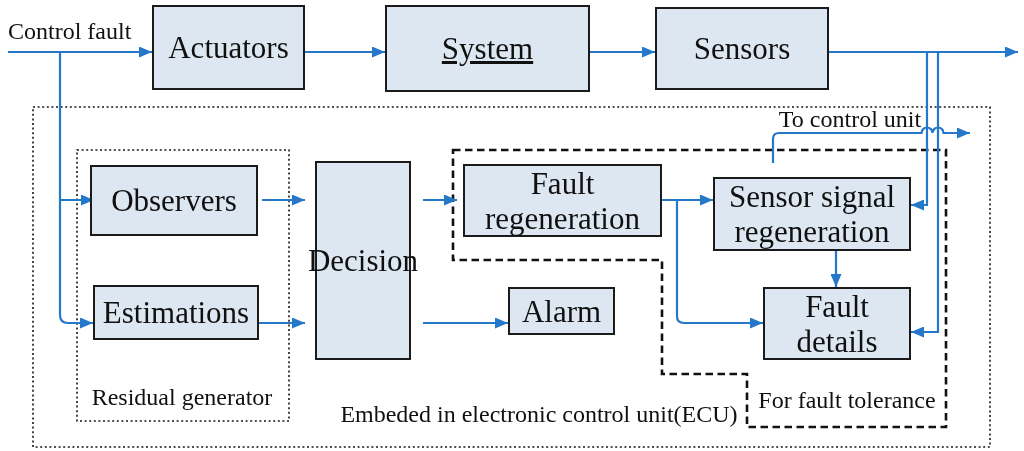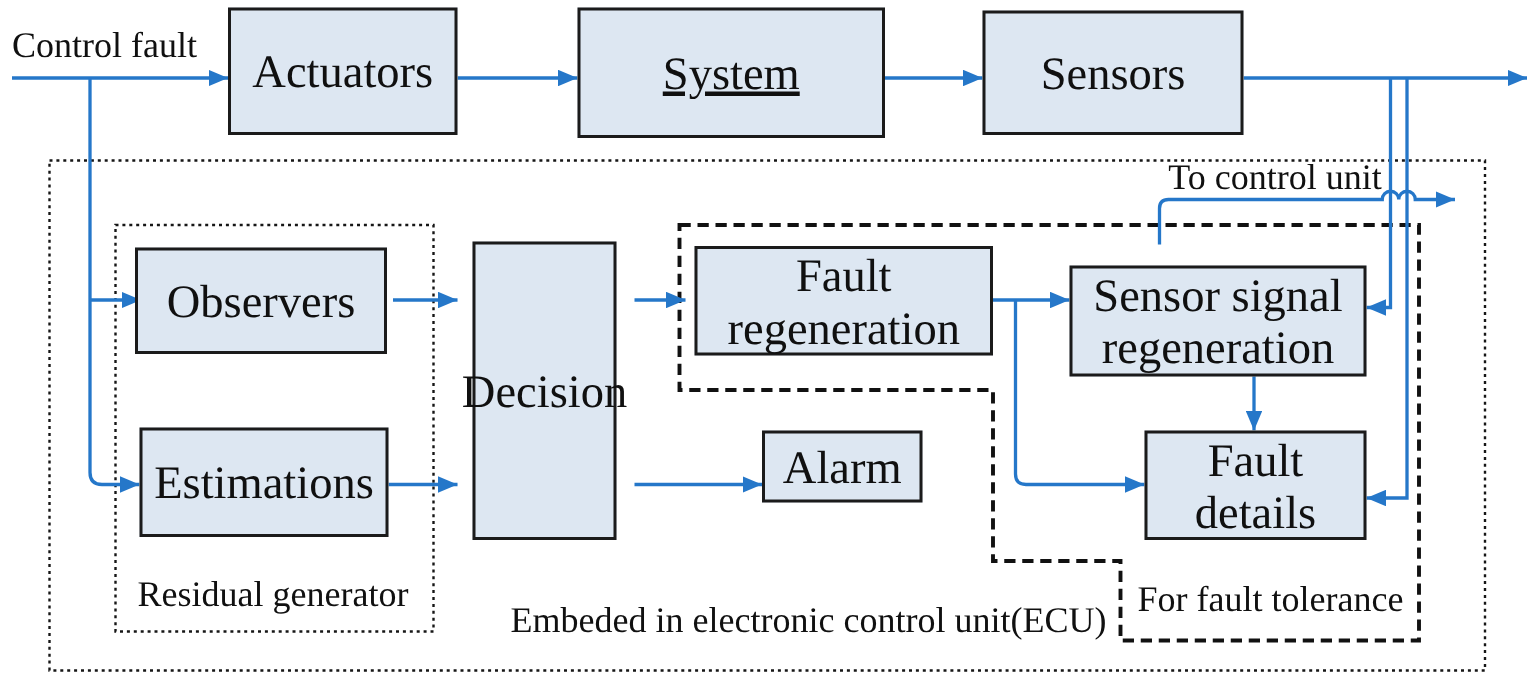--- a/index.html
+++ b/index.html
@@ -68,21 +68,21 @@
     <path class="wire" marker-end="url(#ah)" d="M662 200 H713"></path>
     <path class="wire" marker-end="url(#ah)" d="M677 200 V316 Q677 323 684 323 H763"></path>
     <path class="wire" marker-end="url(#ah)" d="M836 237 V287"></path>
     <path class="wire" marker-end="url(#ah)" d="M773 163 V139 Q773 133 779 133 H921.5 a5.5 5.5 0 0 1 11 0 a5.5 5.5 0 0 1 11 0 H970"></path>
   </svg>
 
   <div class="block" style="left:152px;top:5px;width:153px;height:85px;">Actuators</div>
   <div class="block" style="left:385px;top:5px;width:205px;height:87px;text-decoration:underline;">System</div>
   <div class="block" style="left:655px;top:7px;width:174px;height:83px;">Sensors</div>
   <div class="block" style="left:90px;top:165px;width:168px;height:71px;">Observers</div>
-  <div class="block" style="left:93px;top:285px;width:166px;height:73px;">Estimations</div>
+  <div class="block" style="left:93px;top:285px;width:166px;height:55px;">Estimations</div>
   <div class="block" style="left:315px;top:161px;width:96px;height:199px;">Decision</div>
   <div class="block" style="left:463px;top:164px;width:199px;height:73px;">Fault
 regeneration</div>
   <div class="block" style="left:508px;top:287px;width:107px;height:48px;">Alarm</div>
   <div class="block" style="left:713px;top:163px;width:198px;height:74px;margin-top:14px;">Sensor signal
 regeneration</div>
   <div class="block" style="left:763px;top:287px;width:148px;height:73px;">Fault
 details</div>
 
   <div class="note" style="left:8px;top:17px;">Control fault</div>

